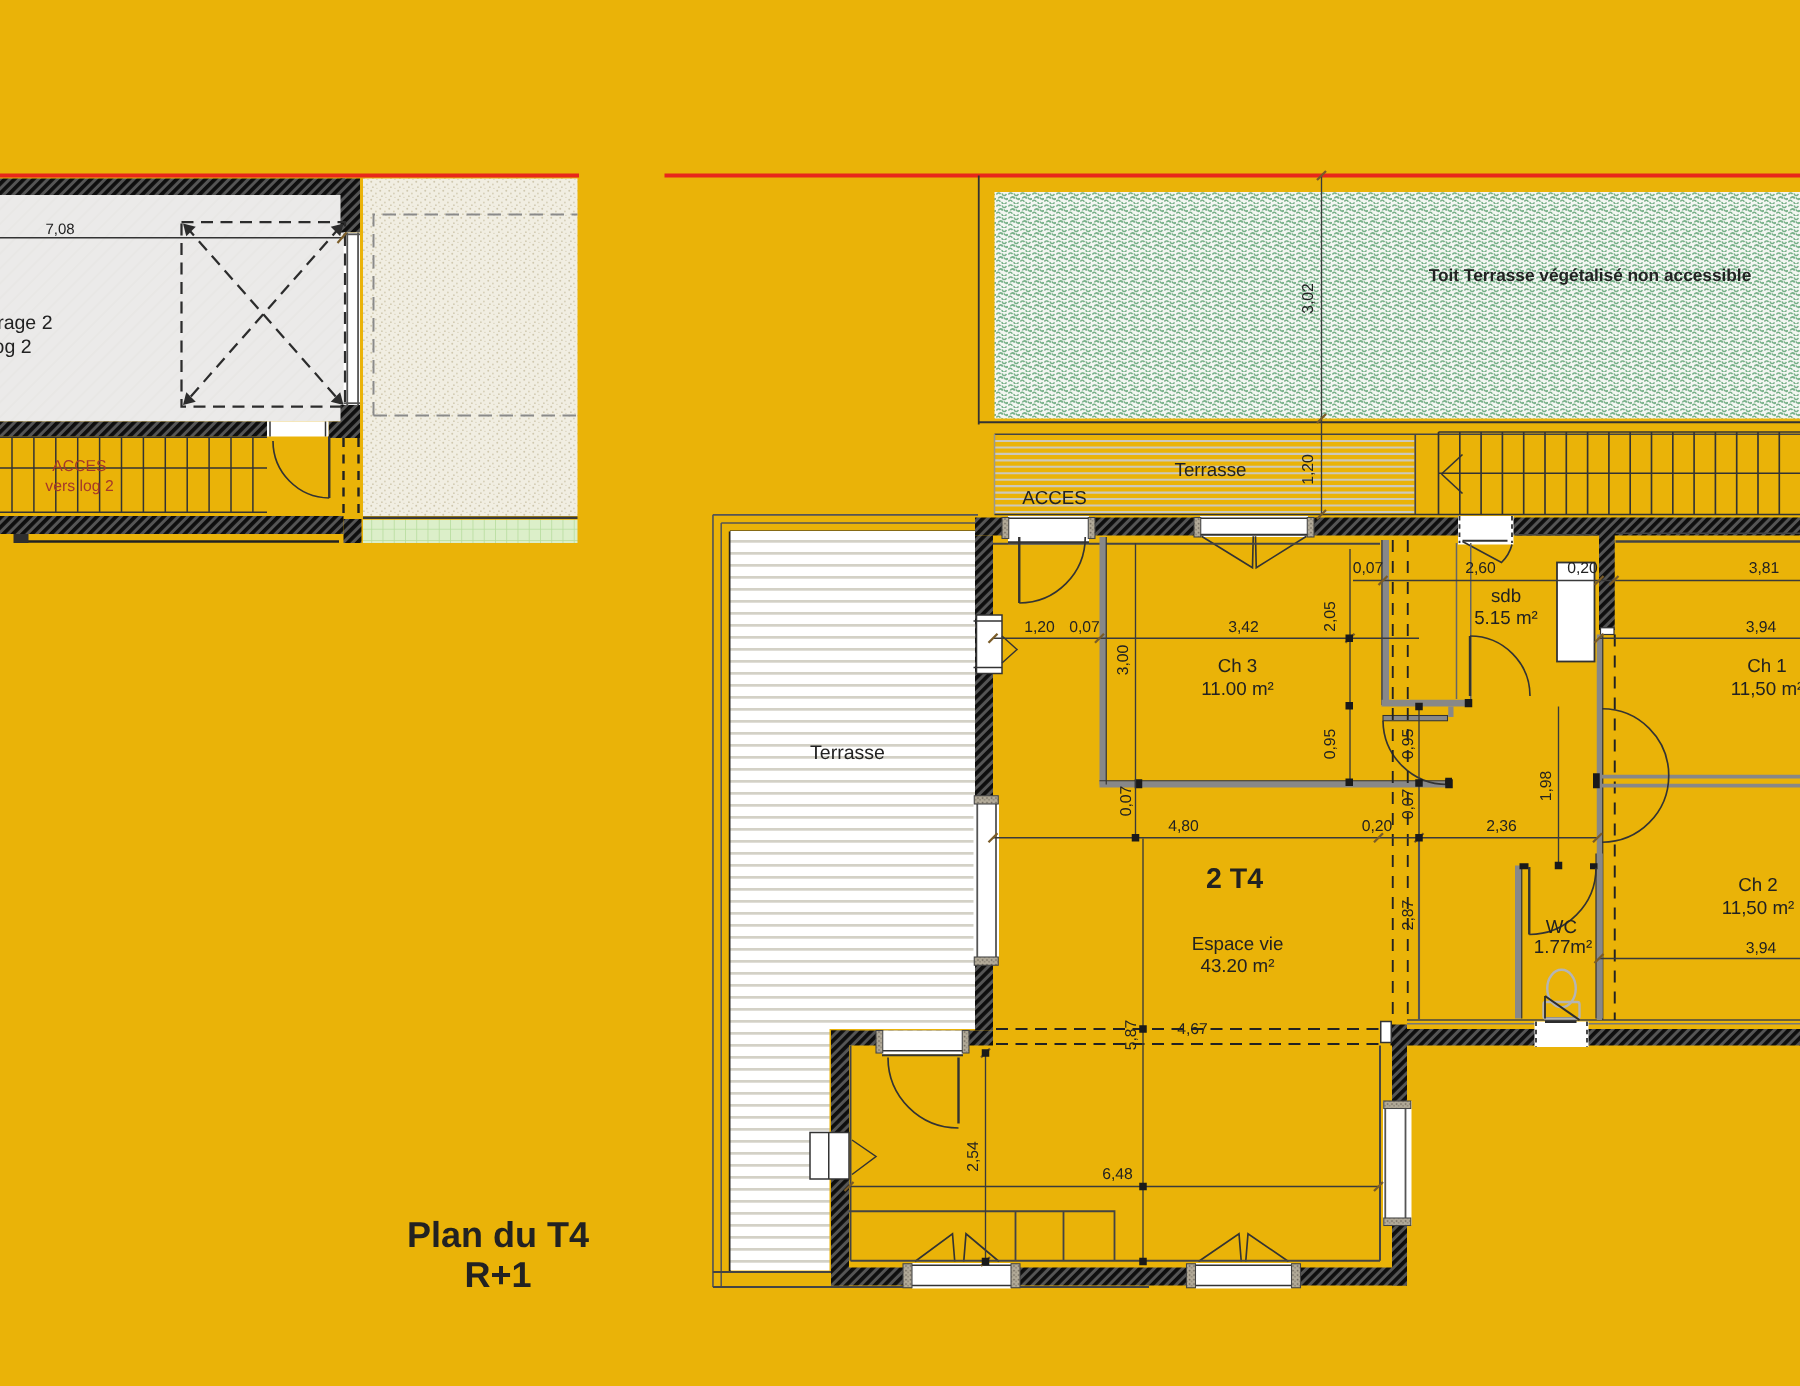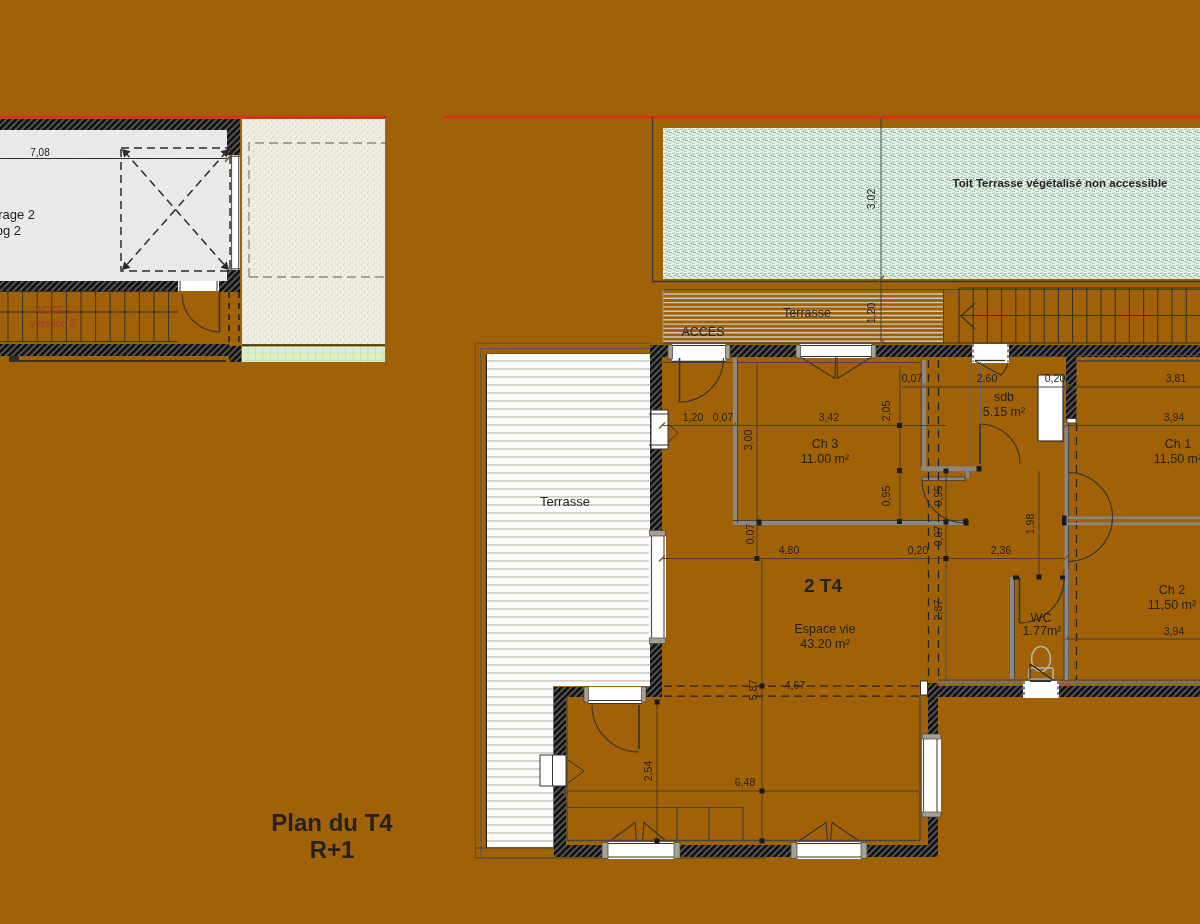--- a/index.html
+++ b/index.html
@@ -1,16 +1,16 @@
 <!DOCTYPE html>
 <html><head>
 <meta charset="utf-8">
 <style>
   html,body{margin:0;padding:0;background:#ffffff;}
-  #page{position:relative;width:1200px;height:924px;background:#a16207;overflow:hidden;
+  #page{position:relative;width:1200px;height:924px;background:#eab308;overflow:hidden;
         font-family:"Liberation Sans", sans-serif;}
   svg{position:absolute;top:0;left:0;}
   text{font-family:"Liberation Sans", sans-serif;fill:#222;}
   .dim{font-size:10.5px;}
   .room{font-size:12.5px;}
 </style>
 </head>
 <body>
 <div id="page">
 <svg width="1200" height="924" viewBox="0 0 1200 924">

